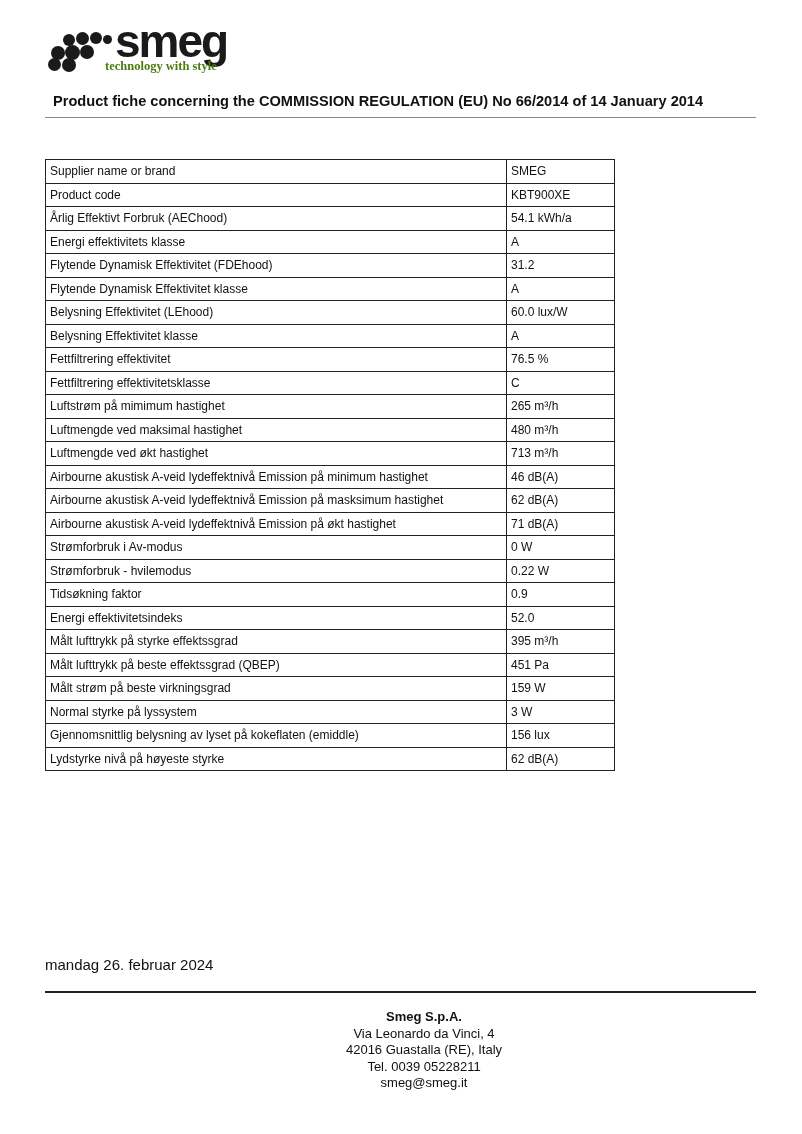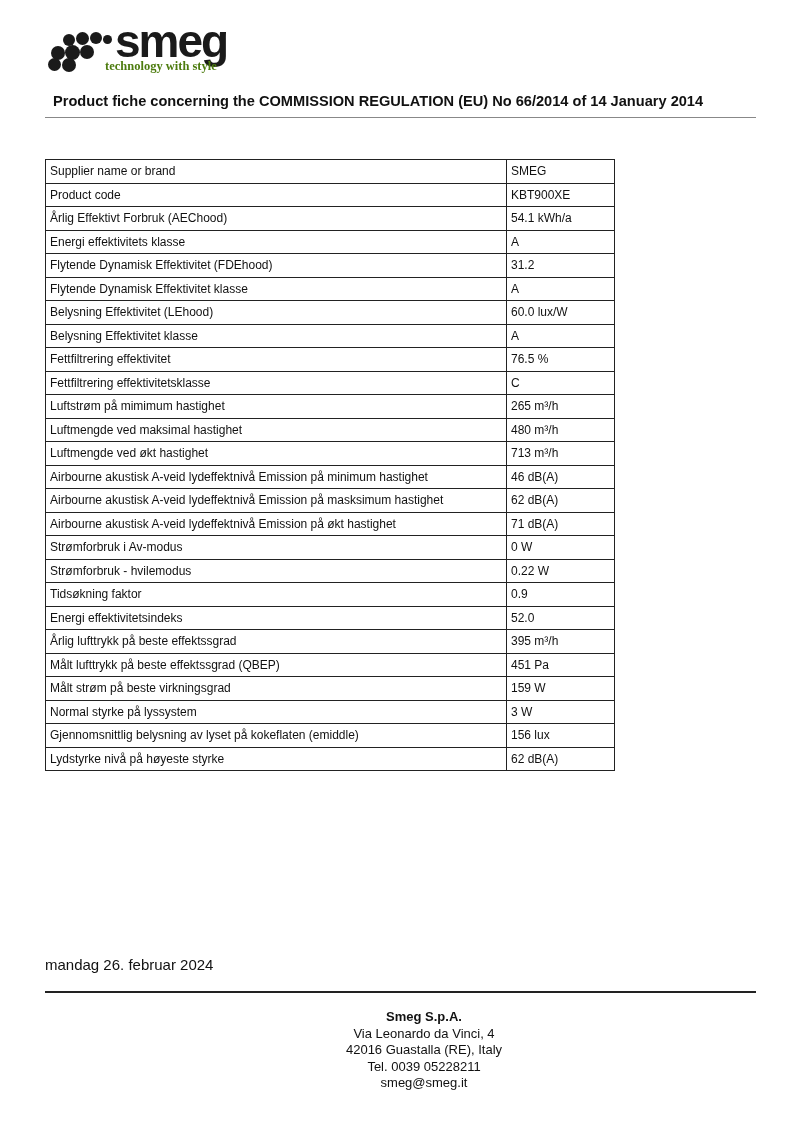--- a/index.html
+++ b/index.html
@@ -117,21 +117,21 @@
       </tr>
       <tr>
         <td class="label">Tidsøkning faktor</td>
         <td class="value">0.9</td>
       </tr>
       <tr>
         <td class="label">Energi effektivitetsindeks</td>
         <td class="value">52.0</td>
       </tr>
       <tr>
-        <td class="label">Årlig lufttrykk på beste effektssgrad</td>
+        <td class="label">Målt lufttrykk på styrke effektssgrad</td>
         <td class="value">395 m³/h</td>
       </tr>
       <tr>
         <td class="label">Målt lufttrykk på beste effektssgrad (QBEP)</td>
         <td class="value">451 Pa</td>
       </tr>
       <tr>
         <td class="label">Målt strøm på beste virkningsgrad</td>
         <td class="value">159 W</td>
       </tr>

